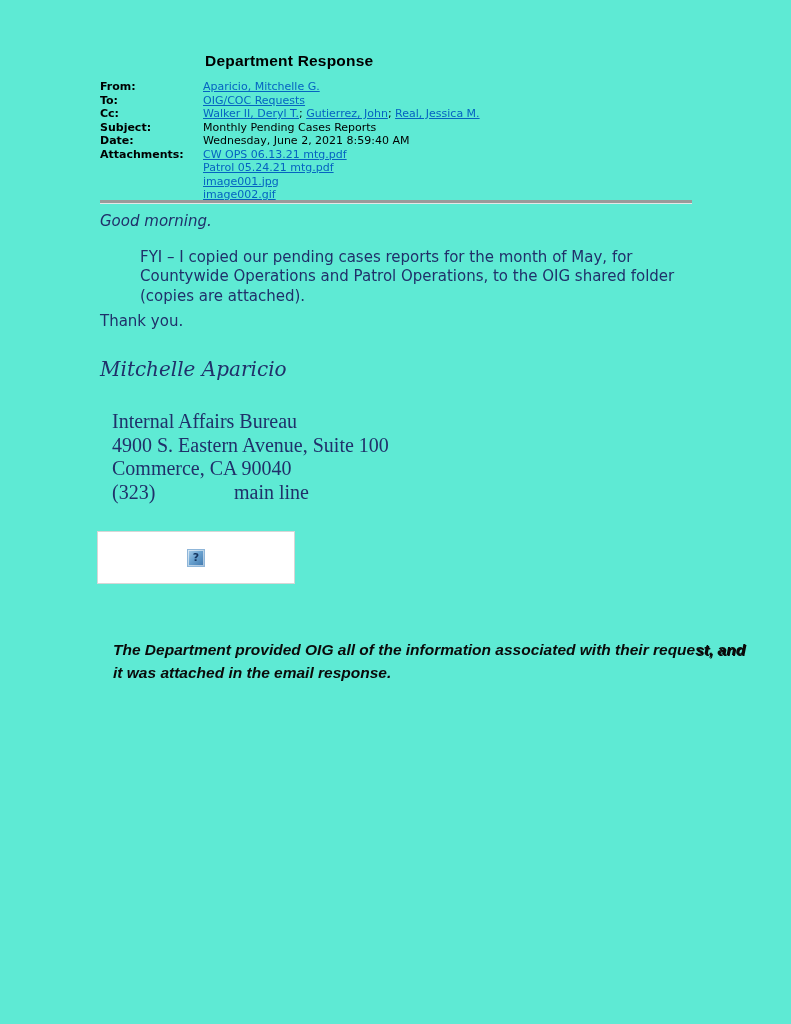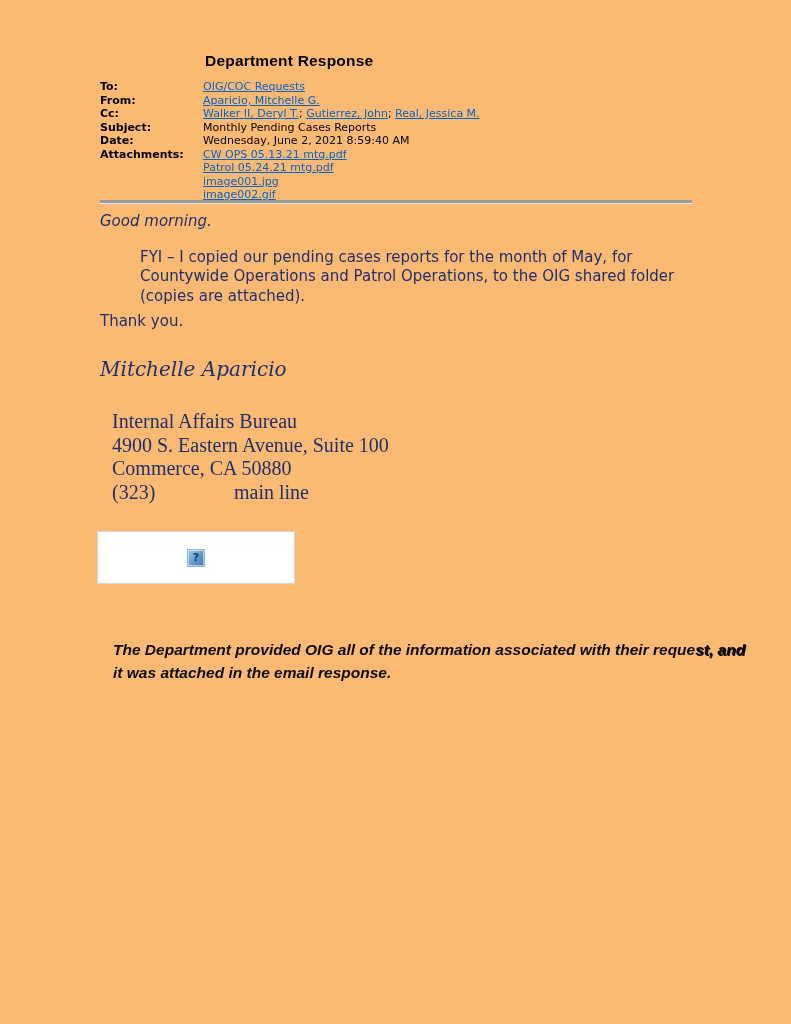--- a/index.html
+++ b/index.html
@@ -1,20 +1,20 @@
 <!DOCTYPE html>
 <html><head>
 <meta charset="utf-8">
 <style>
   html, body { margin: 0; padding: 0; background: #ffffff; }
   .page {
     position: relative;
     width: 791px;
     height: 1024px;
-    background: #fdba74;
+    background: #5eead4;
     overflow: hidden;
     font-family: "DejaVu Sans", sans-serif;
   }
 
   
   .doc-title {
     position: absolute;
     left: 205px;
     top: 52px;
     font-family: "Liberation Sans", sans-serif;
@@ -135,47 +135,47 @@
 </style>
 </head>
 <body>
 
 <div class="page">
 
   <div class="doc-title">Department Response</div>
 
   <div class="email-headers">
     <div class="hrow">
+      <span class="hlabel">From:</span>
+      <span class="hval"><a class="link">Aparicio, Mitchelle G.</a></span>
+    </div>
+    <div class="hrow">
       <span class="hlabel">To:</span>
       <span class="hval"><a class="link">OIG/COC Requests</a></span>
-    </div>
-    <div class="hrow">
-      <span class="hlabel">From:</span>
-      <span class="hval"><a class="link">Aparicio, Mitchelle G.</a></span>
     </div>
     <div class="hrow">
       <span class="hlabel">Cc:</span>
       <span class="hval">
         <a class="link">Walker II, Deryl T.</a><span class="sep">;</span>
         <a class="link">Gutierrez, John</a><span class="sep">;</span>
         <a class="link">Real, Jessica M.</a>
       </span>
     </div>
     <div class="hrow">
       <span class="hlabel">Subject:</span>
       <span class="hval">Monthly Pending Cases Reports</span>
     </div>
     <div class="hrow">
       <span class="hlabel">Date:</span>
       <span class="hval">Wednesday, June 2, 2021 8:59:40 AM</span>
     </div>
     <div class="hrow">
       <span class="hlabel">Attachments:</span>
       <span class="hval attach-files">
-        <a class="link">CW OPS 05.13.21 mtg.pdf</a>
+        <a class="link">CW OPS 06.13.21 mtg.pdf</a>
         <a class="link">Patrol 05.24.21 mtg.pdf</a>
         <a class="link">image001.jpg</a>
         <a class="link">image002.gif</a>
       </span>
     </div>
   </div>
 
   <div class="rule"></div>
 
   <div class="body-text greeting">Good morning.</div>
@@ -186,21 +186,21 @@
     <div>(copies are attached).</div>
   </div>
 
   <div class="body-text closing">Thank you.</div>
 
   <div class="sig-name">Mitchelle Aparicio</div>
 
   <div class="sig-block">
     <div>Internal Affairs Bureau</div>
     <div>4900 S. Eastern Avenue, Suite 100</div>
-    <div>Commerce, CA 50880</div>
+    <div>Commerce, CA 90040</div>
     <div>
       <span class="phone-prefix">(323)</span><span>main line</span>
     </div>
   </div>
 
   <div class="img-box">
     <div class="broken-icon">?</div>
   </div>
 
   <div class="note">

